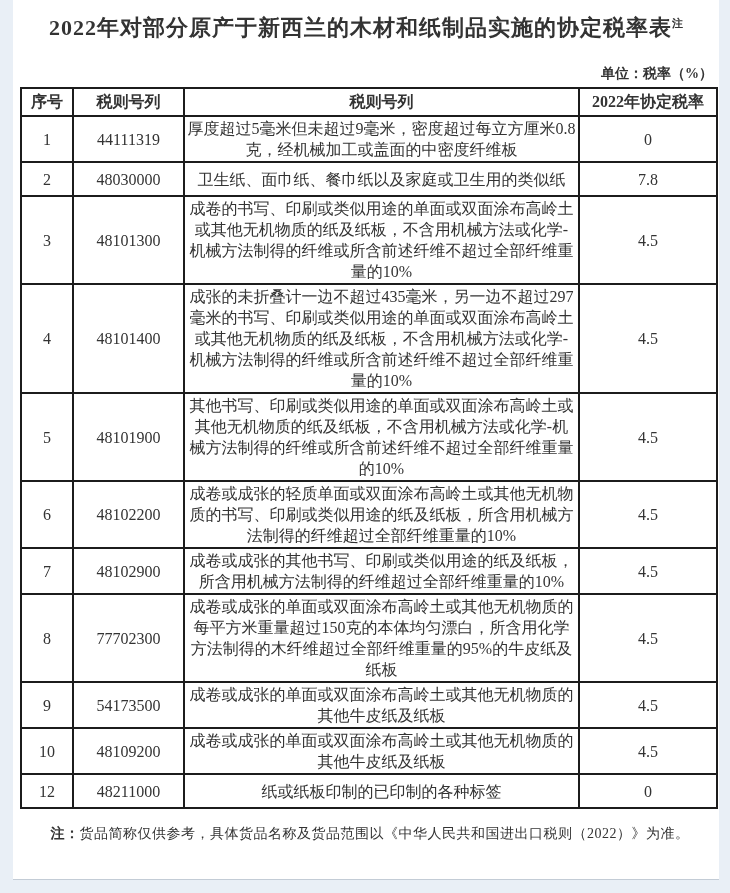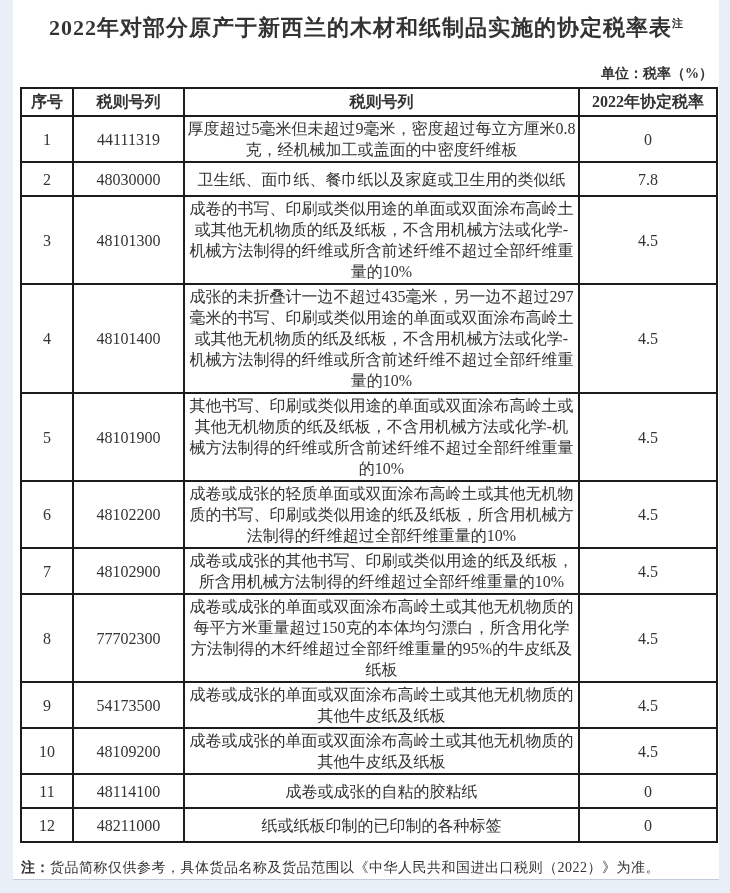--- a/index.html
+++ b/index.html
@@ -76,20 +76,21 @@
   }
   td.cell-desc {
     text-align: center;
     padding: 1px 4px;
   }
   .footnote {
     font-size: 14px;
     color: #333333;
     margin: 16px 0 0 8px;
     letter-spacing: 0.5px;
+    text-align: center;
   }
   .footnote b {
     font-weight: bold;
   }
 </style>
 </head>
 <body>
 
 <div class="page">
 
@@ -167,26 +168,20 @@
           <td class="cell-desc">成卷或成张的单面或双面涂布高岭土或其他无机物质的其他牛皮纸及纸板</td>
           <td class="cell-center">4.5</td>
         </tr>
         <tr>
           <td class="cell-center">10</td>
           <td class="cell-center">48109200</td>
           <td class="cell-desc">成卷或成张的单面或双面涂布高岭土或其他无机物质的其他牛皮纸及纸板</td>
           <td class="cell-center">4.5</td>
         </tr>
         <tr>
-          <td class="cell-center">11</td>
-          <td class="cell-center">48114100</td>
-          <td class="cell-desc">成卷或成张的自粘的胶粘纸</td>
-          <td class="cell-center">0</td>
-        </tr>
-        <tr>
           <td class="cell-center">12</td>
           <td class="cell-center">48211000</td>
           <td class="cell-desc">纸或纸板印制的已印制的各种标签</td>
           <td class="cell-center">0</td>
         </tr>
       </tbody>
   </table>
 
   <p class="footnote"><b>注：</b><span>货品简称仅供参考，具体货品名称及货品范围以《中华人民共和国进出口税则（2022）》为准。</span></p>
 

